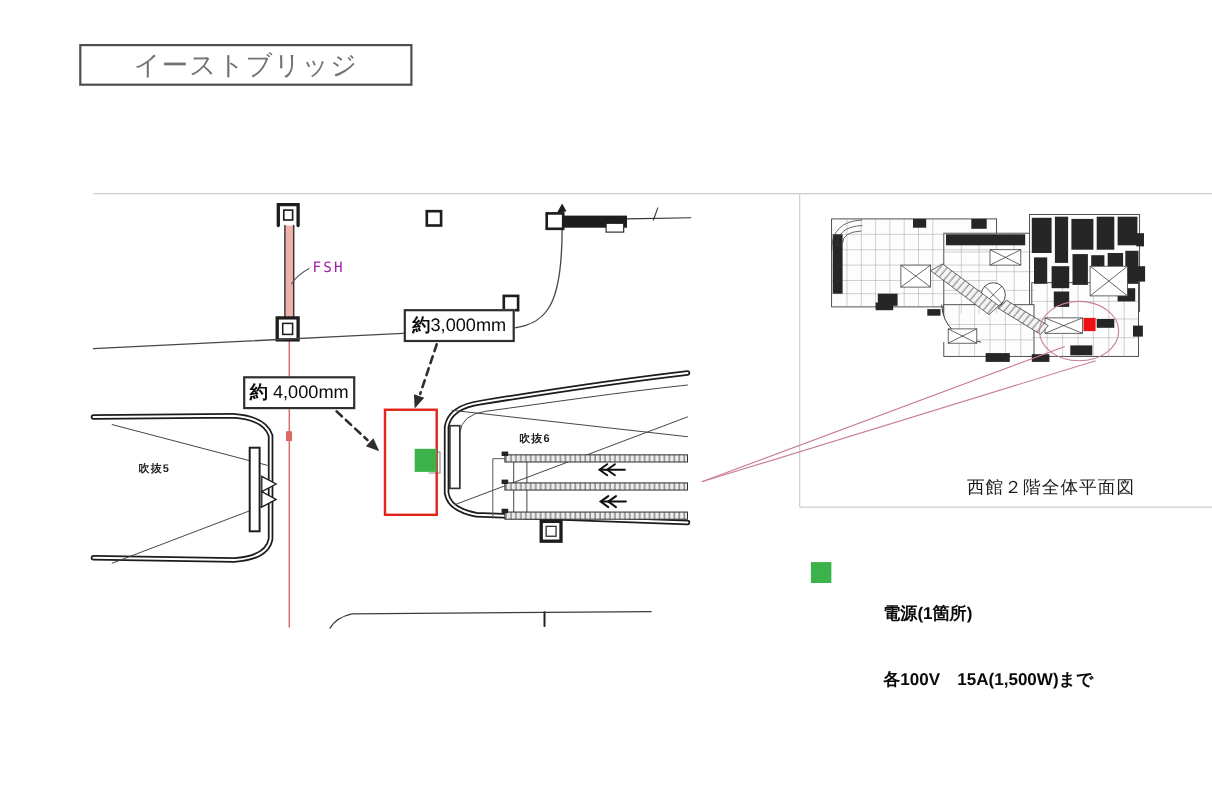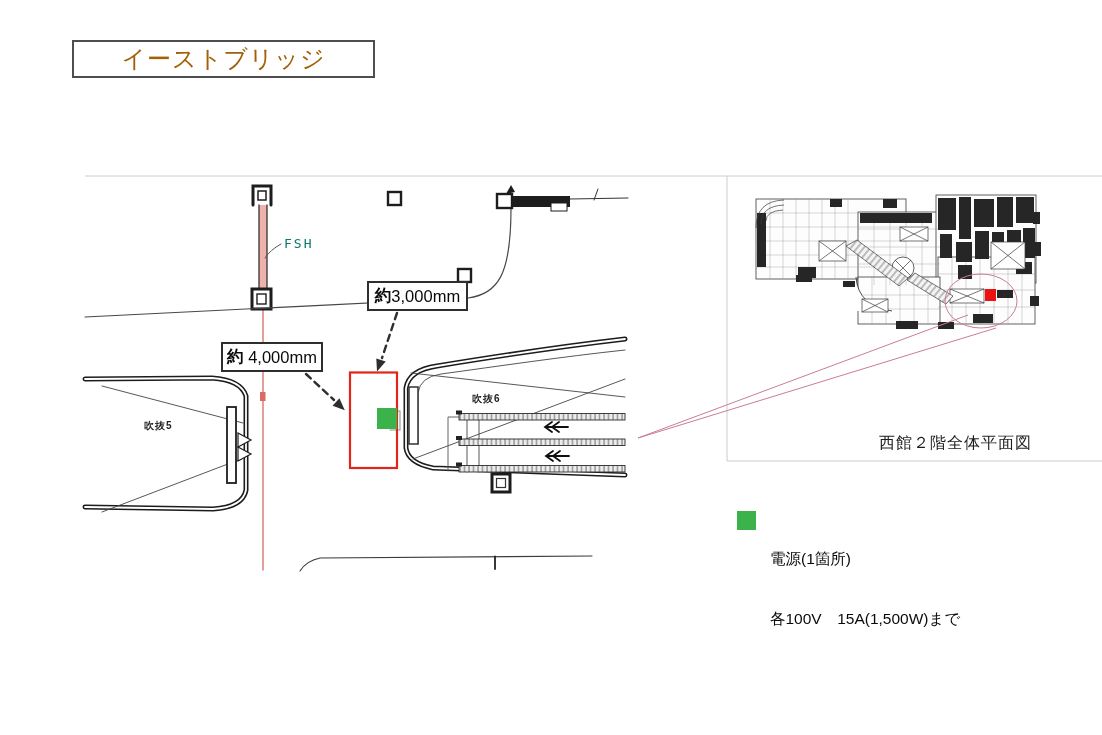--- a/index.html
+++ b/index.html
@@ -6,45 +6,45 @@
   *{box-sizing:border-box;}
   .slide{
     position:relative;width:1102px;height:735px;background:#fff;overflow:hidden;
     font-family:"Liberation Sans","DejaVu Sans",sans-serif;color:#111;
   }
   .drawing{position:absolute;left:0;top:0;width:1102px;height:735px;}
   .title-box{
     position:absolute;left:72px;top:40px;width:303px;height:38px;
     border:2px solid #4e4e4e;background:#fff;
     display:flex;align-items:center;justify-content:center;
-    font-size:24px;letter-spacing:1px;color:#a16207;text-align:right;
+    font-size:24px;letter-spacing:1px;color:#737373;text-align:right;
   }
   .fsh-label{
     position:absolute;left:284px;top:236px;font-family:"DejaVu Sans Mono",monospace;
-    font-size:13px;letter-spacing:2px;color:#0f766e;
+    font-size:13px;letter-spacing:2px;color:#a21caf;
   }
   .atrium-label{position:absolute;font-size:10px;font-weight:bold;letter-spacing:1px;color:#222;}
-  .a5{left:144px;top:419px;}
+  .a5{left:126px;top:419px;}
   .a6{left:472px;top:392px;text-align:center;}
   .mbox{
     position:absolute;height:30px;border:2px solid #2e2e2e;background:#fff;
     display:flex;align-items:center;justify-content:center;
     font-size:16.5px;color:#0a0a0a;white-space:pre;
   }
   .mbox b{font-weight:bold;}
   .m3000{left:367px;top:281px;width:101px;}
   .m4000{left:221px;top:342px;width:102px;}
   .overview-caption{
     position:absolute;left:879px;top:433px;font-size:16px;color:#1c1c1c;letter-spacing:1px;
   }
   .legend{
     position:absolute;left:737px;top:509px;display:flex;gap:14px;align-items:flex-start;
   }
   .legend .swatch{width:19px;height:19px;margin-top:2px;display:block;}
-  .legend-text{font-size:15.5px;font-weight:normal;line-height:20px;color:#0a0a0a;white-space:pre;}
+  .legend-text{font-size:15.5px;font-weight:bold;line-height:20px;color:#0a0a0a;white-space:pre;margin-left:33px;}
 </style>
 </head>
 <body>
 
 <div class="slide">
 
   <svg class="drawing" viewBox="0 0 1102 735" xmlns="http://www.w3.org/2000/svg">
     <defs>
       <pattern id="vh" width="4.5" height="7" patternUnits="userSpaceOnUse">
         <rect width="4.5" height="7" fill="#ececec"></rect>

